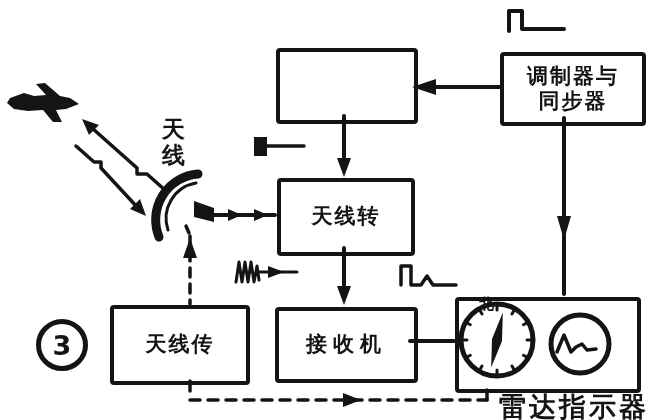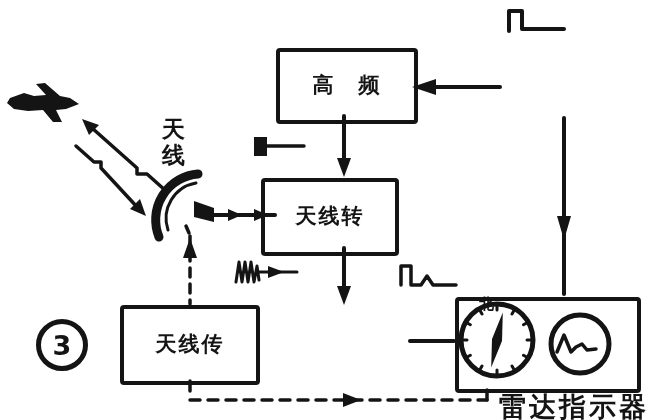--- a/index.html
+++ b/index.html
@@ -107,30 +107,36 @@
       </g>
 
       <g>
         <circle cx="580" cy="344" r="29" stroke-width="5"></circle>
         <path stroke-width="3.5" d="M557 352 L564 335 L571 352 L576 347 L582 344 L587 350 L596 349"></path>
       </g>
     </g>
   </svg>
 
   <div class="box" style="left:276px;top:48px;width:134px;height:68px">
-    <div>高　频</div>
   </div>
 
+  <div class="box" style="left:500px;top:52px;width:138px;height:66px">
+    <div>调制器与</div>
+    <div>同步器</div>
+  </div>
 
-  <div class="box" style="left:261px;top:178px;width:130px;height:70px">
+  <div class="box" style="left:277px;top:178px;width:130px;height:70px">
     <div>天线转</div>
   </div>
 
+  <div class="box single" style="left:275px;top:307px;width:135px;height:68px">
+    <div>接收机</div>
+  </div>
 
-  <div class="box" style="left:120px;top:305px;width:132px;height:72px">
+  <div class="box" style="left:110px;top:305px;width:132px;height:72px">
     <div>天线传</div>
   </div>
 
   <div class="box" style="left:455px;top:297px;width:178px;height:88px"></div>
 
   <div class="vlabel" style="left:162px;top:116px">
     <span>天</span>
     <span>线</span>
   </div>
 

